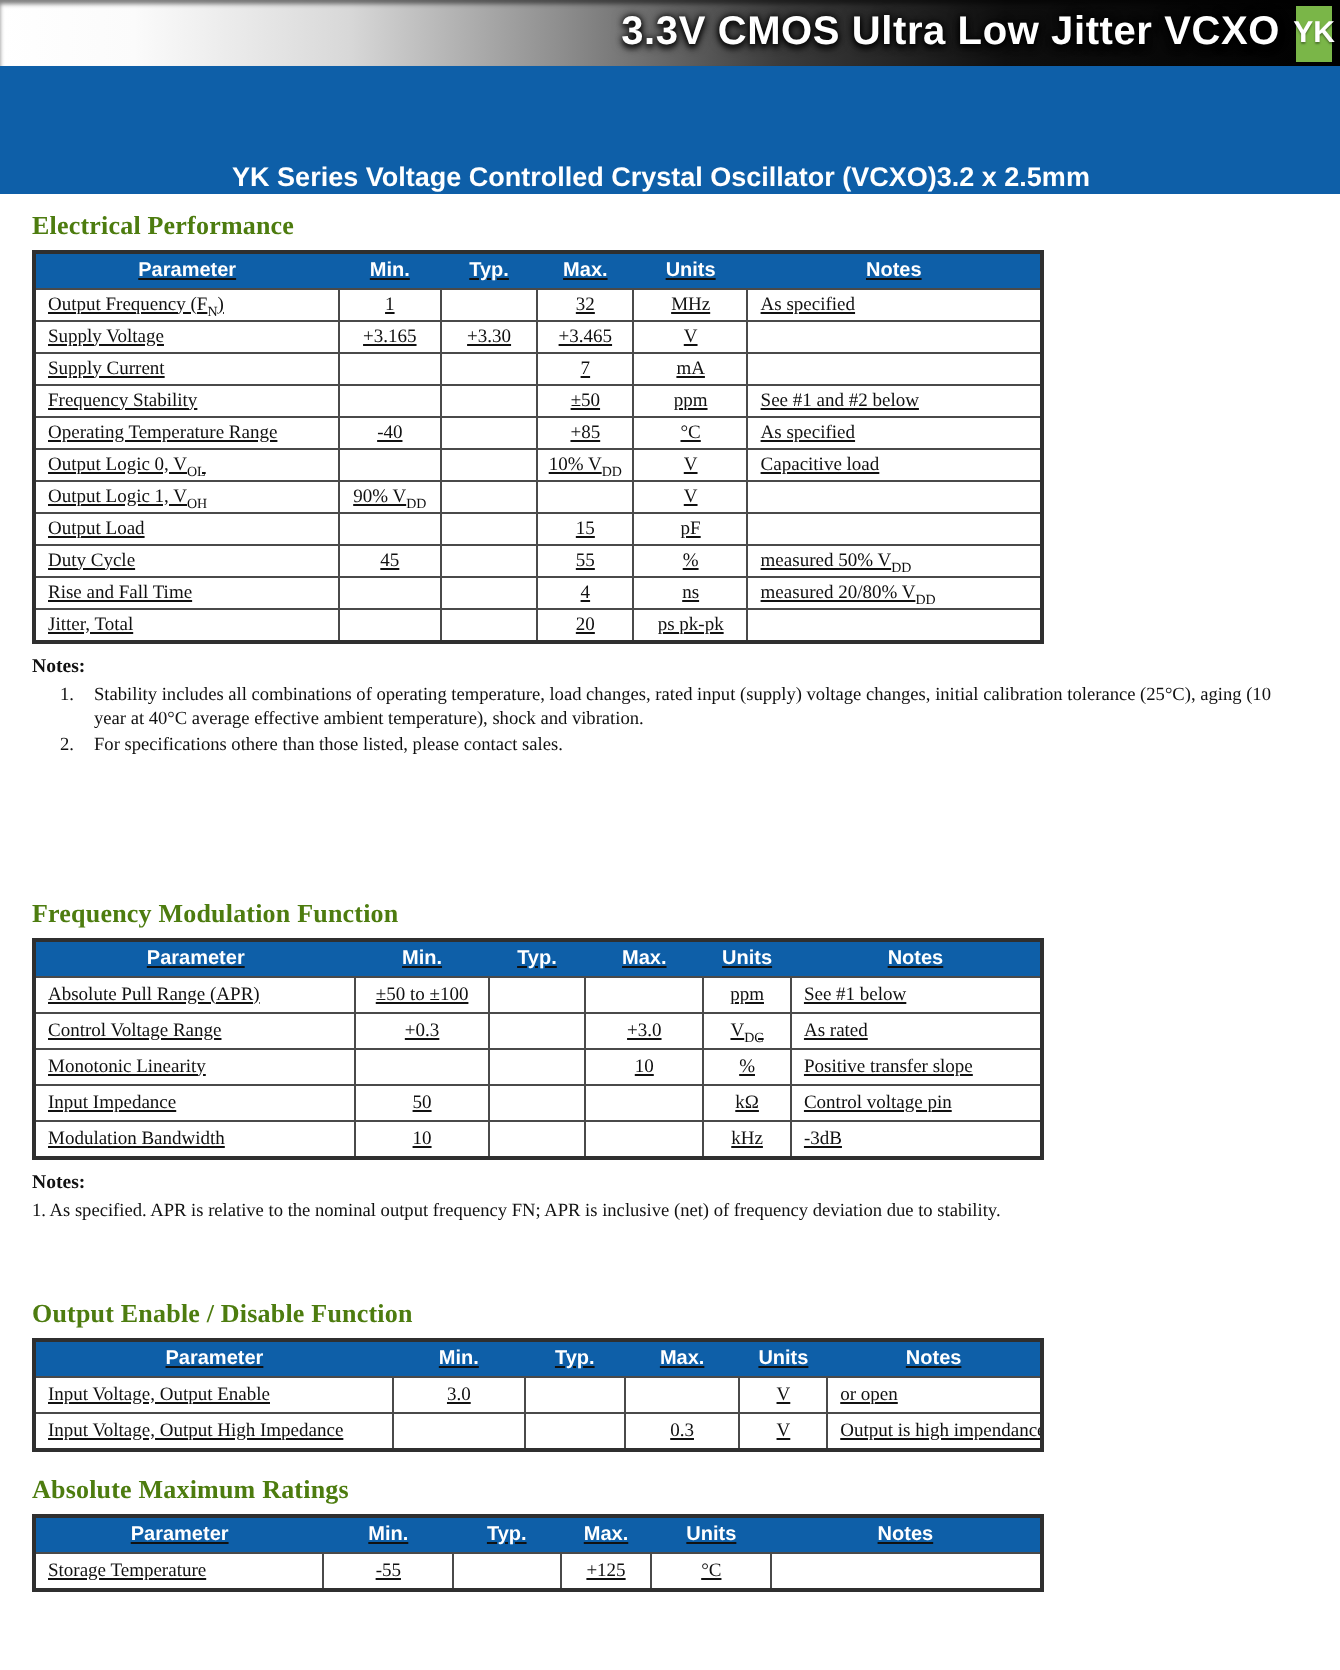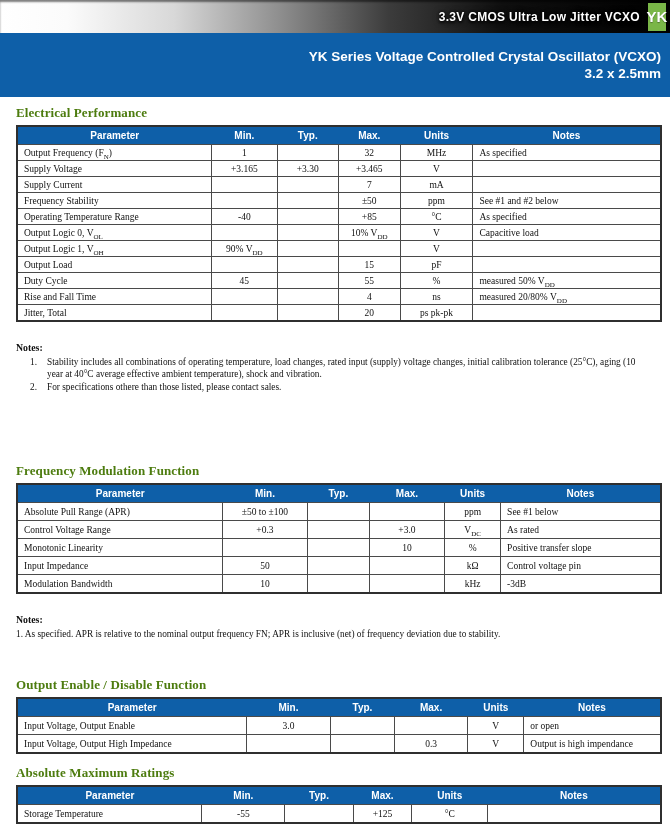--- a/index.html
+++ b/index.html
@@ -9,63 +9,64 @@
   }
   
   .topbar{
     height:33px;
     background:linear-gradient(90deg,#ffffff 0%,#fbfbfb 10%,#d8d8d8 26%,#8d8d8d 42%,#3c3c3c 58%,#0f0f0f 75%,#000 100%);
     box-shadow:inset 0 2px 2px rgba(0,0,0,.5);
     display:flex;align-items:center;justify-content:flex-end;
   }
   .doc-title{
     color:#fff;font-family:"Liberation Sans",sans-serif;font-weight:bold;
-    font-size:12px;letter-spacing:.3px;margin-right:8px;white-space:nowrap;
+    font-size:20px;letter-spacing:.3px;margin-right:8px;white-space:nowrap;
     text-shadow:0 0 3px #000,0 2px 3px rgba(0,0,0,.85),0 0 6px rgba(0,0,0,.5);
   }
   .badge{
     width:18px;height:28px;margin-right:4px;flex:0 0 auto;
     display:flex;align-items:center;justify-content:center;
     font-family:"Liberation Sans",sans-serif;font-weight:bold;font-size:15px;color:#fff;
     text-shadow:0 1px 1px rgba(0,0,0,.35);
   }
   .bluebar{
     height:64px;box-sizing:border-box;padding-right:9px;
-    display:flex;flex-direction:column;justify-content:center;align-items:flex-end;
+    display:flex;flex-direction:row;justify-content:center;align-items:flex-end;
     color:#fff;font-family:"Liberation Sans",sans-serif;font-weight:bold;
     font-size:13.5px;line-height:17px;text-align:right;
   }
   
   .content{padding:8px 20px 0 16px;}
   .section-heading{
     color:#4d7c0f;font-weight:bold;font-size:13px;margin:0 0 4px 0;letter-spacing:.1px;
   }
   .sec{margin:0;}
   .sec-2{margin-top:70px;}
   .sec-3{margin-top:37px;}
   .sec-4{margin-top:11px;}
   table{
-    border-collapse:collapse;width:646px;table-layout:fixed;
+    border-collapse:collapse;width:506px;table-layout:fixed;
     border:2px solid #2f2f2f;
+    text-decoration:underline;
   }
   th{
     background:#0e5fa8;color:#fff;border:none;
     font-family:"Liberation Sans",sans-serif;font-size:10px;font-weight:bold;
     height:17px;padding:0 2px;text-align:center;overflow:hidden;
   }
   td{
     border:1px solid #4a4a4a;font-size:9.5px;height:15px;
     padding:0 2px;overflow:hidden;white-space:nowrap;
   }
   .t2 td,.t3 td,.t4 td{height:17px;}
   td.c-param,td.c-notes{text-align:left;padding-left:6px;}
   td.c-mid{text-align:center;}
   sub{font-size:7px;line-height:0;}
   
-  .notes-block{margin-top:20px;font-size:9.3px;line-height:12.5px;color:#111;}
+  .notes-block{margin-top:6px;font-size:9.3px;line-height:12.5px;color:#111;}
   .notes-title{font-weight:bold;font-size:9.8px;margin-bottom:1px;}
   .note-item{display:flex;}
   .indented .note-num{flex:0 0 17px;margin-left:14px;}
   .note-text{flex:1;}
 </style>
 </head>
 <body>
 
 <div class="topbar">
   <span class="doc-title">3.3V CMOS Ultra Low Jitter VCXO</span>

